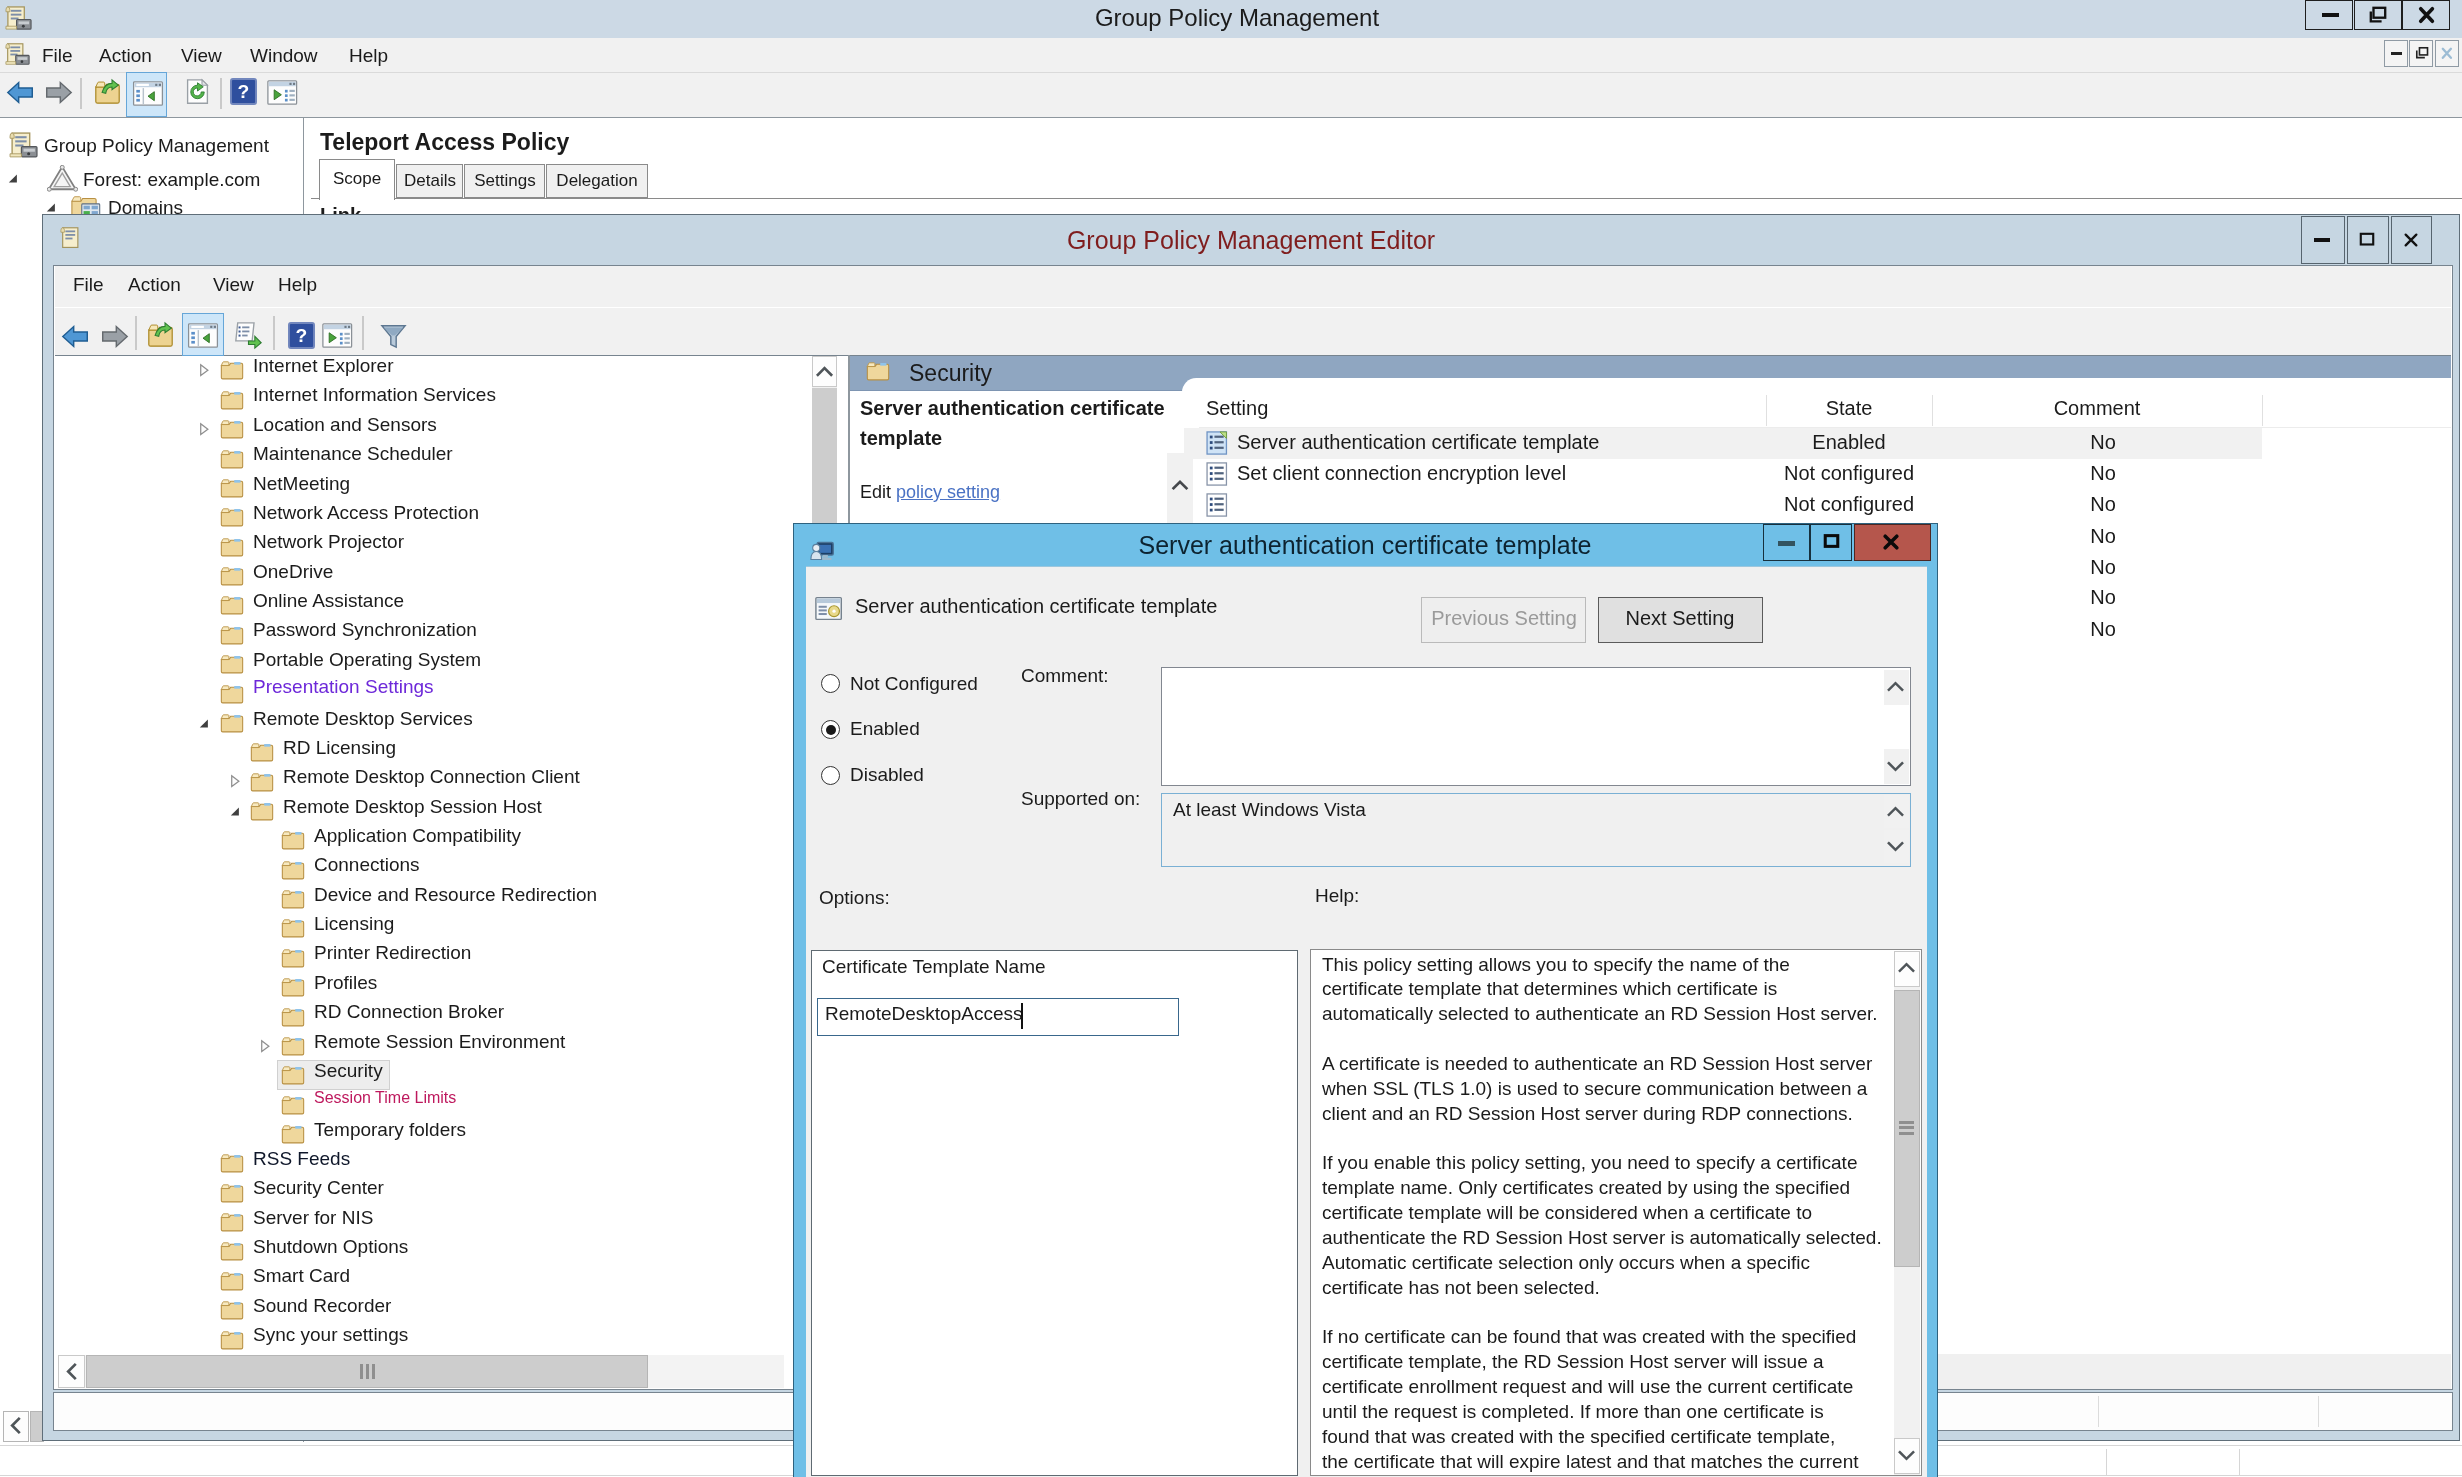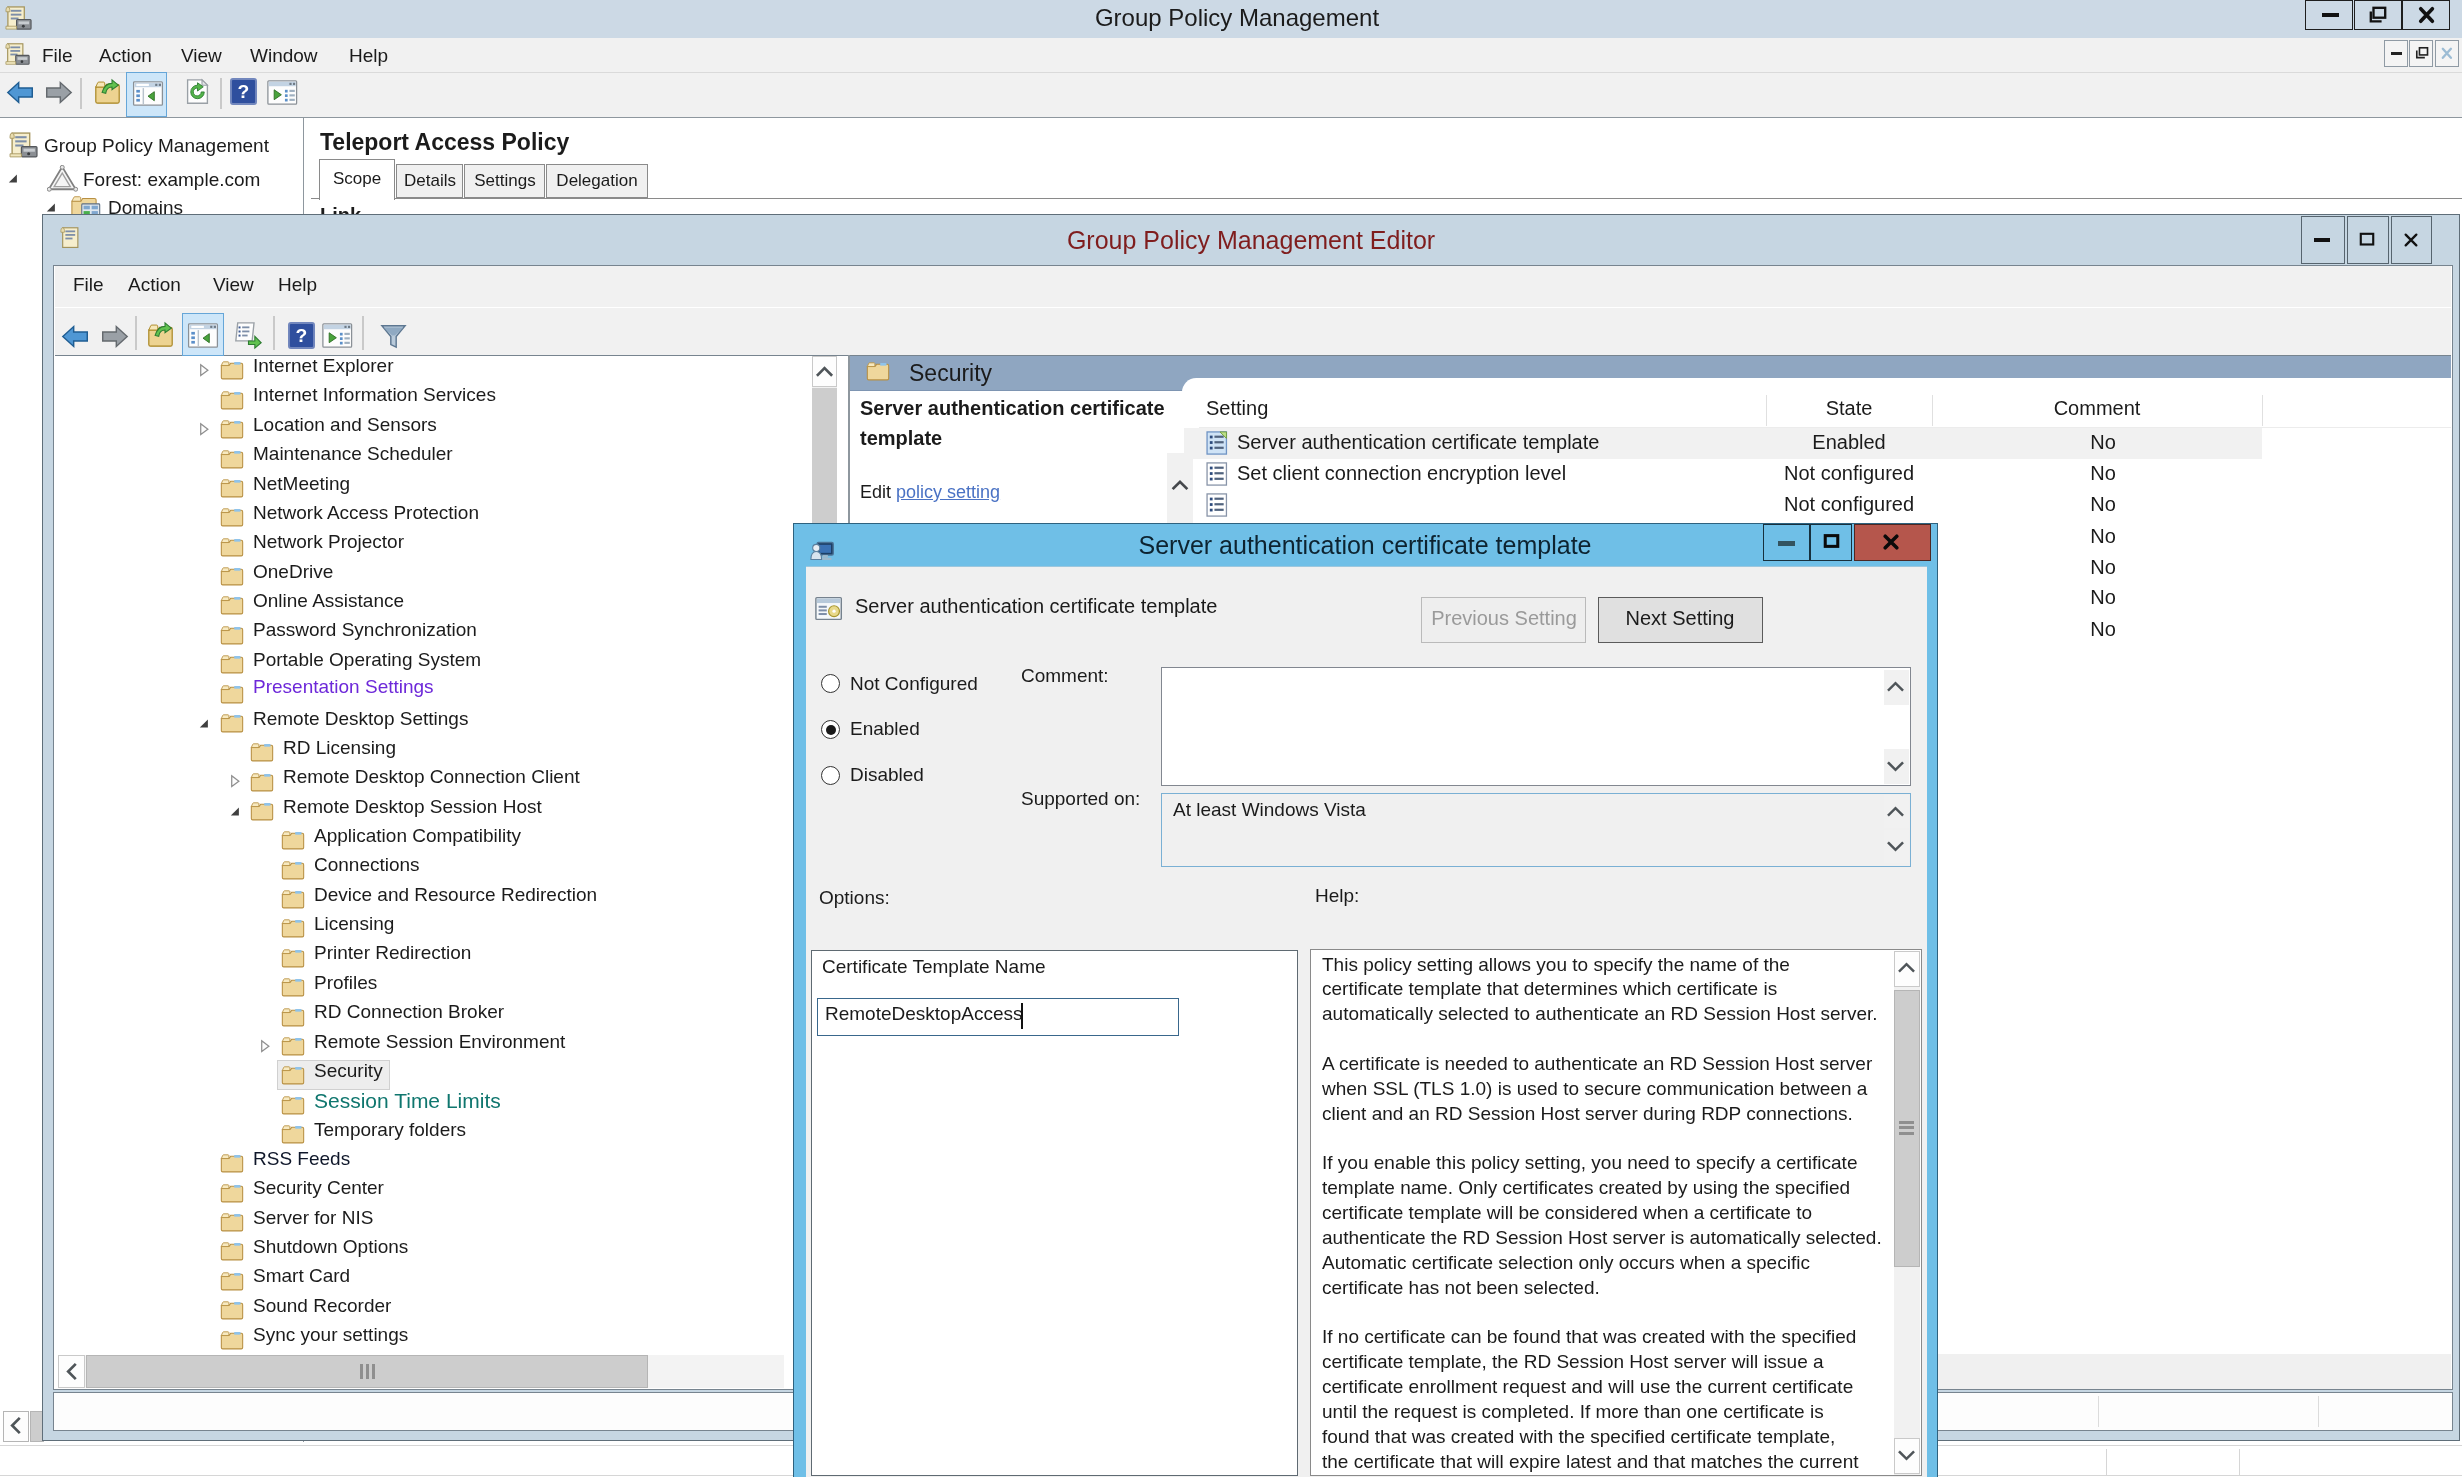--- a/index.html
+++ b/index.html
@@ -331,21 +331,21 @@
     </svg>
 <div class="t" style="left:253px;top:676px;font-size:19px;color:#6d28d9;font-weight:normal;">Presentation Settings</div>
 <svg style="position:absolute;left:198px;top:716px" width="12.6" height="14.3" viewBox="0 0 14 16">
       <path d="M11 4 L11 13 L2 13 Z" fill="#404040"></path>
     </svg>
 <svg style="position:absolute;left:220px;top:713px" width="24" height="20" viewBox="0 0 27 22">
       <path d="M1.5 6 L1.5 19.5 Q1.5 21 3 21 L24 21 Q25.5 21 25.5 19.5 L25.5 5 Q25.5 3.5 24 3.5 L12 3.5 L10 6 Z" fill="#efd79c" stroke="#b89043" stroke-width="1.2"></path>
       <path d="M1.5 6 L3 2.5 Q3.3 1.8 4 1.8 L9 1.8 Q9.7 1.8 10 2.5 L10 6 Z" fill="#f7e9c0" stroke="#b89043" stroke-width="1"></path>
       <rect x="16" y="2" width="7" height="3" fill="#8fc3ea"></rect>
     </svg>
-<div class="t" style="left:253px;top:708px;font-size:19px;color:#1b1b1b;font-weight:normal;">Remote Desktop Settings</div>
+<div class="t" style="left:253px;top:708px;font-size:19px;color:#1b1b1b;font-weight:normal;">Remote Desktop Services</div>
 <svg style="position:absolute;left:250px;top:742px" width="24" height="20" viewBox="0 0 27 22">
       <path d="M1.5 6 L1.5 19.5 Q1.5 21 3 21 L24 21 Q25.5 21 25.5 19.5 L25.5 5 Q25.5 3.5 24 3.5 L12 3.5 L10 6 Z" fill="#efd79c" stroke="#b89043" stroke-width="1.2"></path>
       <path d="M1.5 6 L3 2.5 Q3.3 1.8 4 1.8 L9 1.8 Q9.7 1.8 10 2.5 L10 6 Z" fill="#f7e9c0" stroke="#b89043" stroke-width="1"></path>
       <rect x="16" y="2" width="7" height="3" fill="#8fc3ea"></rect>
     </svg>
 <div class="t" style="left:283px;top:737px;font-size:19px;color:#1b1b1b;font-weight:normal;">RD Licensing</div>
 <svg style="position:absolute;left:229px;top:774px" width="12.6" height="14.3" viewBox="0 0 14 16">
       <path d="M3 2 L11 8 L3 14 Z" fill="#fdfdfd" stroke="#8f8f8f" stroke-width="1.4"></path>
     </svg>
 <svg style="position:absolute;left:250px;top:772px" width="24" height="20" viewBox="0 0 27 22">
@@ -419,21 +419,21 @@
       <path d="M1.5 6 L1.5 19.5 Q1.5 21 3 21 L24 21 Q25.5 21 25.5 19.5 L25.5 5 Q25.5 3.5 24 3.5 L12 3.5 L10 6 Z" fill="#efd79c" stroke="#b89043" stroke-width="1.2"></path>
       <path d="M1.5 6 L3 2.5 Q3.3 1.8 4 1.8 L9 1.8 Q9.7 1.8 10 2.5 L10 6 Z" fill="#f7e9c0" stroke="#b89043" stroke-width="1"></path>
       <rect x="16" y="2" width="7" height="3" fill="#8fc3ea"></rect>
     </svg>
 <div class="t" style="left:314px;top:1060px;font-size:19px;color:#1b1b1b;font-weight:normal;">Security</div>
 <svg style="position:absolute;left:281px;top:1095px" width="24" height="20" viewBox="0 0 27 22">
       <path d="M1.5 6 L1.5 19.5 Q1.5 21 3 21 L24 21 Q25.5 21 25.5 19.5 L25.5 5 Q25.5 3.5 24 3.5 L12 3.5 L10 6 Z" fill="#efd79c" stroke="#b89043" stroke-width="1.2"></path>
       <path d="M1.5 6 L3 2.5 Q3.3 1.8 4 1.8 L9 1.8 Q9.7 1.8 10 2.5 L10 6 Z" fill="#f7e9c0" stroke="#b89043" stroke-width="1"></path>
       <rect x="16" y="2" width="7" height="3" fill="#8fc3ea"></rect>
     </svg>
-<div class="t" style="left:314px;top:1089px;font-size:21px;color:#0f766e;font-weight:normal;">Session Time Limits</div>
+<div class="t" style="left:314px;top:1089px;font-size:16px;color:#be185d;font-weight:normal;">Session Time Limits</div>
 <svg style="position:absolute;left:281px;top:1124px" width="24" height="20" viewBox="0 0 27 22">
       <path d="M1.5 6 L1.5 19.5 Q1.5 21 3 21 L24 21 Q25.5 21 25.5 19.5 L25.5 5 Q25.5 3.5 24 3.5 L12 3.5 L10 6 Z" fill="#efd79c" stroke="#b89043" stroke-width="1.2"></path>
       <path d="M1.5 6 L3 2.5 Q3.3 1.8 4 1.8 L9 1.8 Q9.7 1.8 10 2.5 L10 6 Z" fill="#f7e9c0" stroke="#b89043" stroke-width="1"></path>
       <rect x="16" y="2" width="7" height="3" fill="#8fc3ea"></rect>
     </svg>
 <div class="t" style="left:314px;top:1119px;font-size:19px;color:#1b1b1b;font-weight:normal;">Temporary folders</div>
 <svg style="position:absolute;left:220px;top:1153px" width="24" height="20" viewBox="0 0 27 22">
       <path d="M1.5 6 L1.5 19.5 Q1.5 21 3 21 L24 21 Q25.5 21 25.5 19.5 L25.5 5 Q25.5 3.5 24 3.5 L12 3.5 L10 6 Z" fill="#efd79c" stroke="#b89043" stroke-width="1.2"></path>
       <path d="M1.5 6 L3 2.5 Q3.3 1.8 4 1.8 L9 1.8 Q9.7 1.8 10 2.5 L10 6 Z" fill="#f7e9c0" stroke="#b89043" stroke-width="1"></path>
       <rect x="16" y="2" width="7" height="3" fill="#8fc3ea"></rect>

